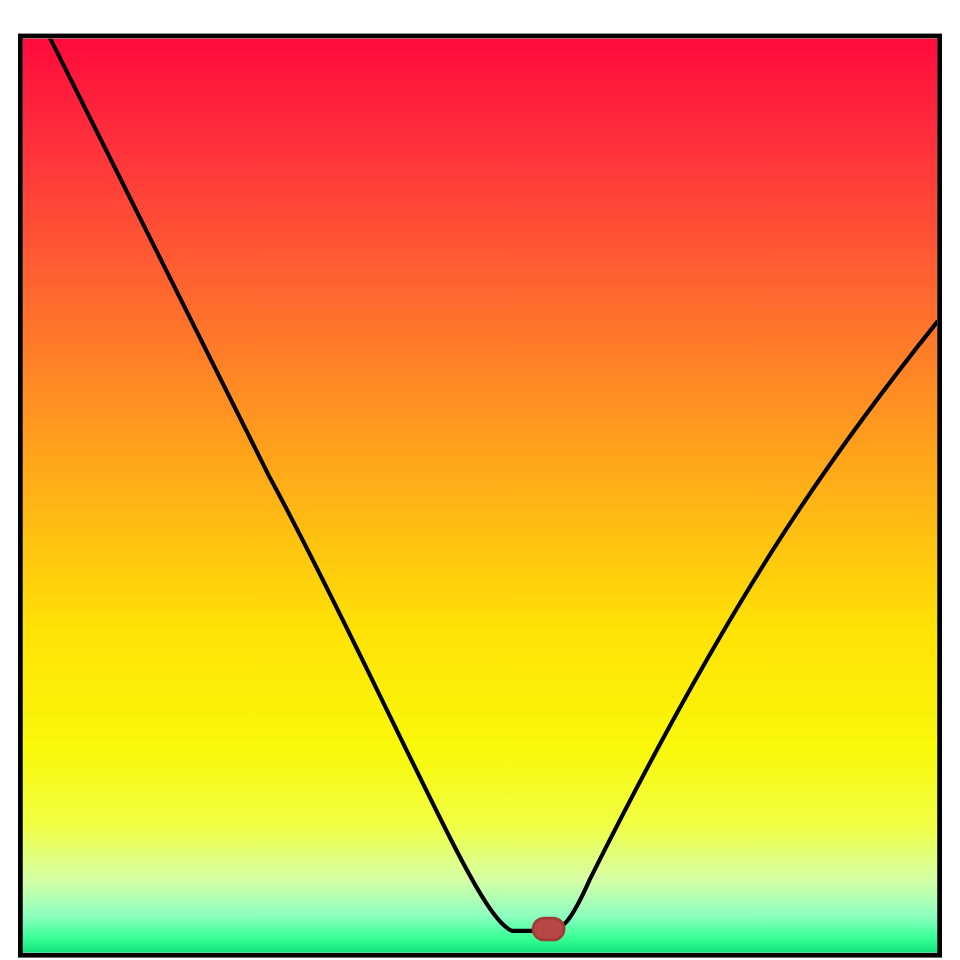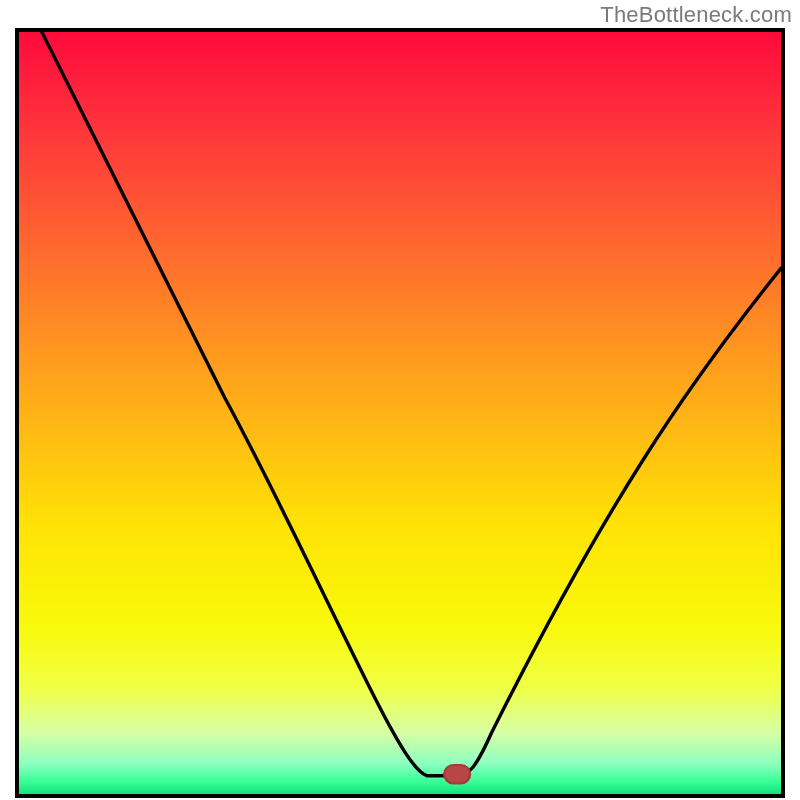--- a/index.html
+++ b/index.html
@@ -64,21 +64,20 @@
   }
   .marker {
     fill: #b64744;
     stroke: #a23c39;
     stroke-width: 0.3;
   }
 </style>
 </head>
 <body>
 <div class="wrap">
-  <div class="watermark">TheBottleneck.com</div>
   <div class="plotbox">
     <div class="gradient"></div>
     <svg class="curve" viewBox="0 0 100 100" preserveAspectRatio="none">
 
       <path d="M 2 -2
                C 12 18, 20 34, 27 48
                C 33 59, 39 72, 46 86
                C 50 94, 52 97, 53.5 97.6
                L 57.5 97.6
                C 59 97.6, 60 96.5, 62 92

